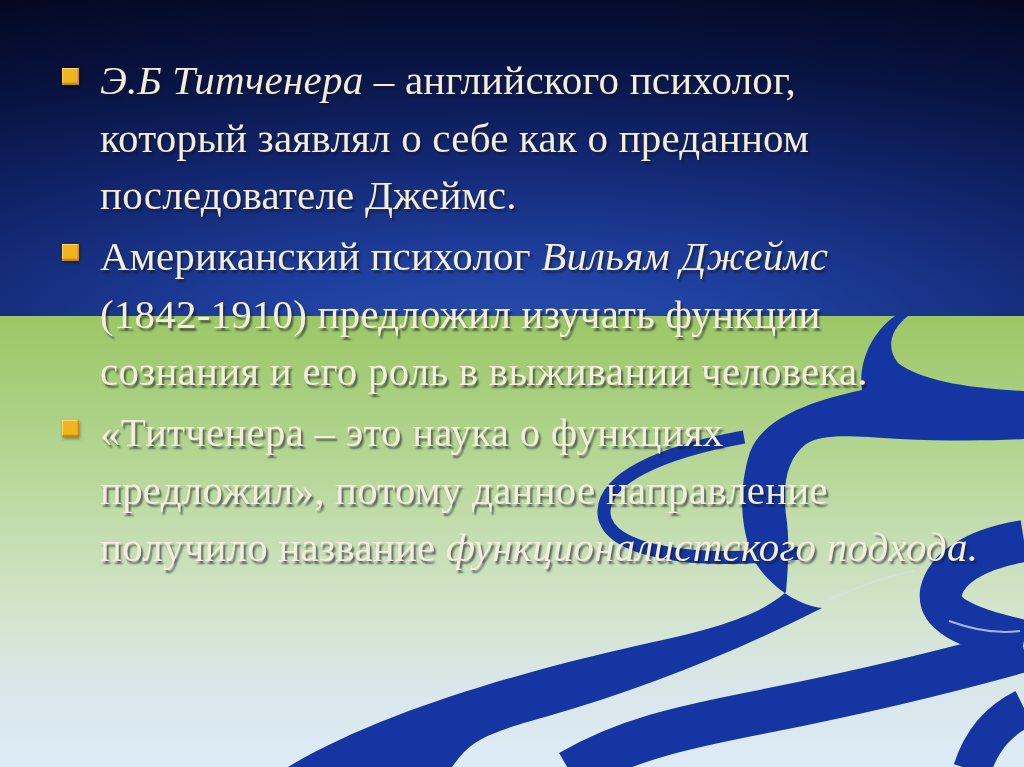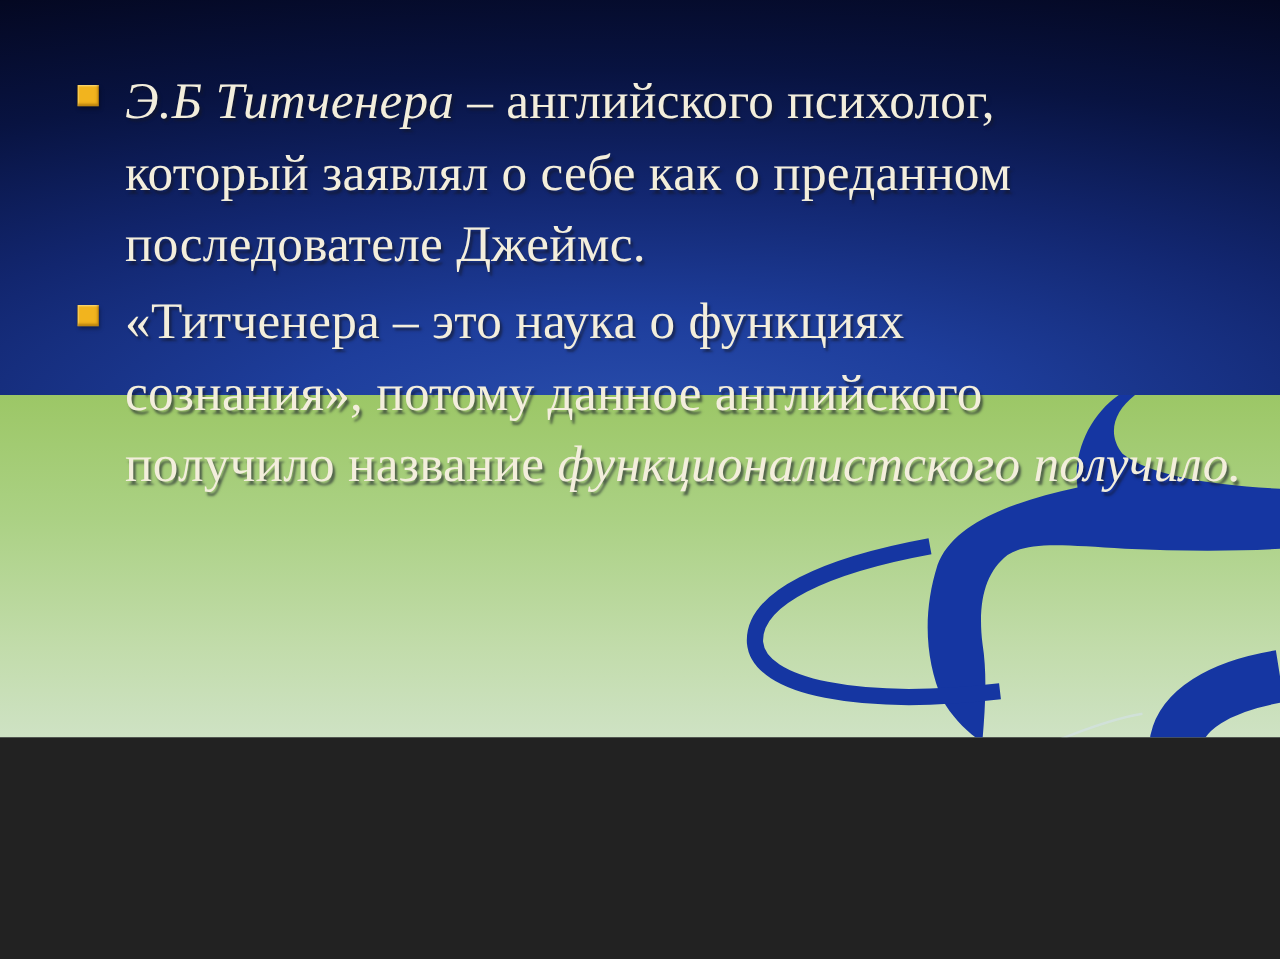--- a/index.html
+++ b/index.html
@@ -1,17 +1,17 @@
 <!DOCTYPE html>
 <html style="--accent: #F2B41E; --ribbon: #1536A2; --ink: #F3EEDC;"><head>
 <meta charset="utf-8">
 <style>
   html,body{margin:0;padding:0;background:#222;}
   .slide{
-    position:relative;width:1024px;height:590px;overflow:hidden;
+    position:relative;width:1024px;height:767px;overflow:hidden;
     font-family:"Liberation Serif","DejaVu Serif",serif;
     box-shadow:inset 0 0 0 1px rgba(110,130,150,.35);
   }
   .top-region{
     position:absolute;left:0;top:0;width:1024px;height:316px;
     background:radial-gradient(130% 125% at 50% 108%,
       #2a4fae 0%, #1e3e9c 22%, #12266f 48%, #081341 72%, #03051a 100%);
   }
   .bottom-region{
     position:absolute;left:0;top:316px;width:1024px;height:451px;
@@ -85,20 +85,28 @@
         <span class="marker"></span>
         <div class="lines">
           <div class="line"><span class="it">Э.Б Титченера</span><span> – английского психолог,</span></div>
           <div class="line"><span>который заявлял о себе как о преданном</span></div>
           <div class="line"><span>последователе Джеймс.</span></div>
         </div>
       </div>
       <div class="bullet">
         <span class="marker"></span>
         <div class="lines">
+          <div class="line"><span>Американский психолог </span><span class="it">Вильям Джеймс</span></div>
+          <div class="line"><span>(1842-1910) предложил изучать функции</span></div>
+          <div class="line"><span>сознания и его роль в выживании человека.</span></div>
+        </div>
+      </div>
+      <div class="bullet">
+        <span class="marker"></span>
+        <div class="lines">
           <div class="line"><span>«Титченера – это наука о функциях</span></div>
-          <div class="line"><span>сознания», потому данное английского</span></div>
-          <div class="line"><span>получило название </span><span class="it">функционалистского получило.</span></div>
+          <div class="line"><span>предложил», потому данное направление</span></div>
+          <div class="line"><span>получило название </span><span class="it">функционалистского подхода.</span></div>
         </div>
       </div>
     </div>
 
 </div>
 
 </body></html>

